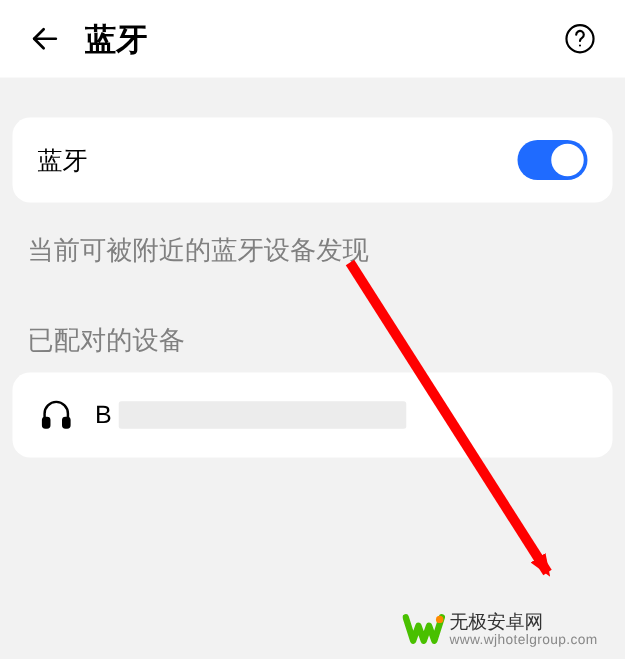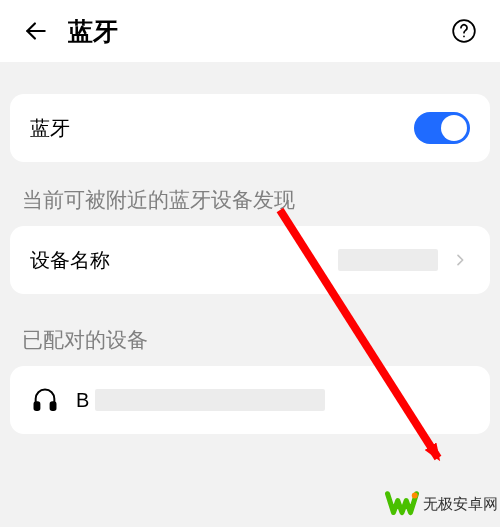--- a/index.html
+++ b/index.html
@@ -112,21 +112,21 @@
       left: 270px;
       top: 200px;
       width: 190px;
       height: 280px;
       pointer-events: none;
     }
 
     
     .watermark {
       position: absolute;
-      right: 2px;
+      right: 22px;
       bottom: 6px;
       display: flex;
       align-items: center;
     }
     .wm-logo {
       width: 34px; height: 34px;
       margin-right: 4px;
     }
     .wm-text { line-height: 1.1; }
     .wm-line1 { font-size: 15px; color: #333; }
@@ -157,30 +157,20 @@
   <div class="row">
     <div class="row-label">蓝牙</div>
     <div class="row-spacer"></div>
     <div class="switch"></div>
   </div>
 </div>
 
 <div class="section-label">当前可被附近的蓝牙设备发现</div>
 
 <div class="card card-mt-sm">
-  <div class="row">
-    <div class="row-label">设备名称</div>
-    <div class="row-spacer"></div>
-    <div class="redacted redacted-a"></div>
-    <div class="chevron">
-      <svg width="16" height="16" viewBox="0 0 24 24" fill="none" stroke="#c2c2c2" stroke-width="2.5" stroke-linecap="round" stroke-linejoin="round">
-          <polyline points="9 5 16 12 9 19"></polyline>
-        </svg>
-    </div>
-  </div>
 </div>
 
 <div class="section-label section-mt-lg">已配对的设备</div>
 
 <div class="card card-mt-sm">
   <div class="row">
     <div class="device-icon">
       <svg width="28" height="28" viewBox="0 0 24 24" fill="none" stroke="#000" stroke-width="1.7" stroke-linecap="round" stroke-linejoin="round">
         <path d="M4 14v-3a8 8 0 0 1 16 0v3"></path>
         <rect x="3" y="14" width="4.2" height="6.5" rx="1.5" fill="#000"></rect>
@@ -202,14 +192,15 @@
   <line x1="10" y1="10" x2="168" y2="258" stroke="#ff0000" stroke-width="8" marker-end="url(#ah)"></line>
 </svg>
 
 <div class="watermark">
   <svg class="wm-logo" viewBox="0 0 40 40">
     <path d="M3 8 L10 30 L15 16 L20 30 L25 16 L30 30 L37 8" fill="none" stroke="#49c000" stroke-width="6" stroke-linecap="round" stroke-linejoin="round"></path>
     <circle cx="35" cy="10" r="3.5" fill="#ff8a00"></circle>
   </svg>
   <div class="wm-text">
     <div class="wm-line1">无极安卓网</div>
+    <div class="wm-line2">www.wjhotelgroup.com</div>
   </div>
 </div>
 
 </body></html>

